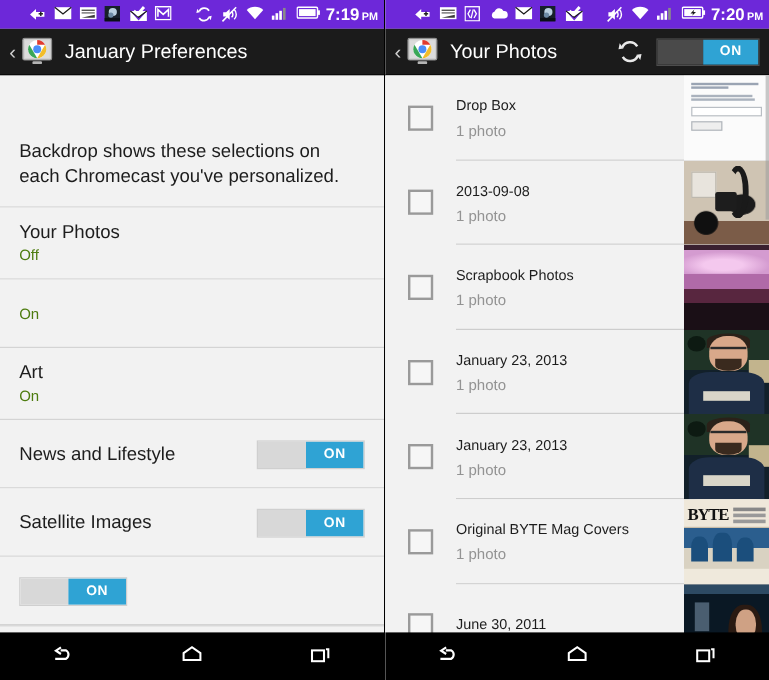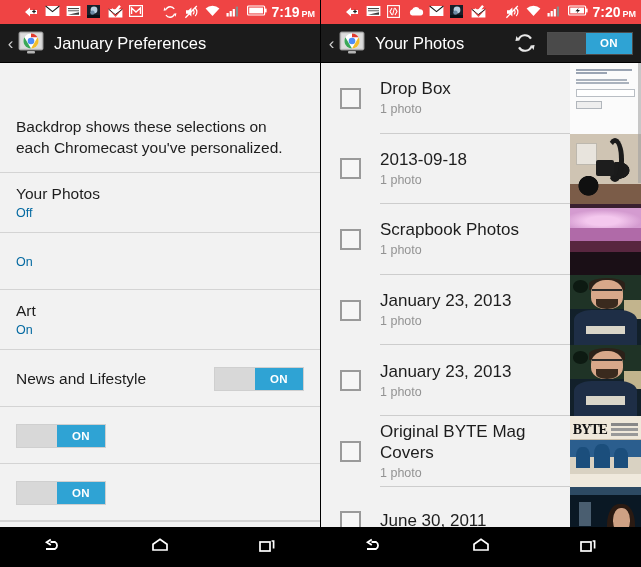--- a/index.html
+++ b/index.html
@@ -8,21 +8,21 @@
     background: #000;
     font-family: "Liberation Sans", sans-serif;
     overflow: hidden;
   }
   .screens { display:flex; width:641px; height:567px; }
   .phone { position:relative; width:320px; height:567px; background:#f2f2f2; overflow:hidden; }
   .phone.right { width:321px; border-left:1px solid #000; }
 
   
   .statusbar {
-    height:24px; background:#ef4444; display:flex; align-items:center;
+    height:24px; background:#6d28d9; display:flex; align-items:center;
     padding:0 5px 0 24px; color:#fff;
   }
   .sb-left { display:flex; align-items:center; gap:5px; flex:1; }
   .sb-right { display:flex; align-items:center; gap:5px; }
   .sb-ico { width:16px; height:14px; position:relative; display:inline-block; }
   .sb-ico svg { display:block; }
   .clock { font-size:14px; font-weight:bold; letter-spacing:0px; margin-left:3px; color:#fff; }
   .clock .ampm { font-size:9px; font-weight:bold; margin-left:2px; }
 
   
@@ -53,21 +53,21 @@
   .intro { padding:13px 16px 14px 16px; background:#f2f2f2; }
   .intro p { font-size:15.5px; color:#1d1d1d; line-height:21px;margin-top:40px; }
   .sep { height:1px; background:#d4d4d4; }
 
   .row {
     background:#f2f2f2; padding:11px 16px 10px 16px;
     display:flex; align-items:center; min-height:56px;
   }
   .row .rtext { flex:1; }
   .row .rtitle { font-size:15.5px; color:#1d1d1d; line-height:20px; }
-  .row .rsub { font-size:12.5px; color:#0369a1; line-height:17px; margin-top:1px; }
+  .row .rsub { font-size:12.5px; color:#4d7c0f; line-height:17px; margin-top:1px; }
 
   
   .tgl-light {
     display:inline-flex; width:90px; height:24px; border:1px solid #cfcfcf;
     align-items:stretch; overflow:hidden; flex:0 0 auto;
   }
   .tgl-light .off-half { flex:1; background:#d8d8d8; }
   .tgl-light .on-half {
     width:48px; background:#2fa3d4; color:#fff; font-size:11.5px; font-weight:bold;
     display:flex; align-items:center; justify-content:center; letter-spacing:.5px;
@@ -81,21 +81,21 @@
   .navbtn { width:54px; height:40px; display:flex; align-items:center; justify-content:center; }
 
   
   .plist { background:#f2f2f2; height:100%; position:relative; }
   .pitem { display:flex; align-items:stretch; height:70.6px; position:relative; background:#f2f2f2; }
   .pcheck-wrap { width:59px; display:flex; align-items:center; justify-content:center; flex:0 0 auto; }
   .pcheck { width:21px; height:21px; border:2px solid #9a9a9a; background:#f6f6f6; }
   .pmeta { flex:1; display:flex; flex-direction:column; justify-content:center; padding-right:6px; position:relative; }
   .pmeta::after { content:""; position:absolute; left:0; right:0; bottom:0; height:1px; background:#cdcdcd; }
   .pitem:last-child .pmeta::after { background:transparent; }
-  .ptitle { font-size:17px; color:#1d1d1d; line-height:21px; }
+  .ptitle { font-size:12px; color:#1d1d1d; line-height:21px; }
   .psub { font-size:12.5px; color:#939393; line-height:17px; margin-top:2px; }
   .pthumb { width:71px; flex:0 0 auto; background:#ccc; overflow:hidden; position:relative; }
   .pthumb .inner { position:absolute; inset:0; }
 
   
   .th-form { background:#fbfbfb; padding:4px 3px; }
   .th-form .l1 { height:2px; background:#9aa4b3; margin:2px 3px 1px 3px; width:86%; }
   .th-form .l2 { height:2px; background:#9aa4b3; margin:0 3px 5px 3px; width:48%; }
   .th-form .l3 { height:2px; background:#aab2bd; margin:1px 3px; width:78%; }
   .th-form .l4 { height:2px; background:#aab2bd; margin:1px 3px 5px 3px; width:82%; }
@@ -293,20 +293,23 @@
           <div class="rtitle">News and Lifestyle</div>
         </div>
         <div class="tgl-light">
           <div class="off-half"></div>
           <div class="on-half">ON</div>
         </div>
       </div>
       <div class="sep"></div>
 
       <div class="row">
+        <div class="rtext">
+          <div class="rtitle">Satellite Images</div>
+        </div>
         <div class="tgl-light">
           <div class="off-half"></div>
           <div class="on-half">ON</div>
         </div>
       </div>
       <div class="sep"></div>
 
       <div class="row">
         <div class="tgl-light">
           <div class="off-half"></div>
@@ -479,21 +482,21 @@
                 <div class="btn"></div>
             </div>
           </div>
         </div>
 
         <div class="pitem">
           <div class="pcheck-wrap">
               <div class="pcheck"></div>
             </div>
           <div class="pmeta">
-            <div class="ptitle">2013-09-18</div>
+            <div class="ptitle">2013-09-08</div>
             <div class="psub">1 photo</div>
           </div>
           <div class="pthumb">
             <div class="inner th-cables">
               <div class="c2"></div>
                 <div class="c1"></div>
                 <div class="c3"></div>
             </div>
           </div>
         </div>

